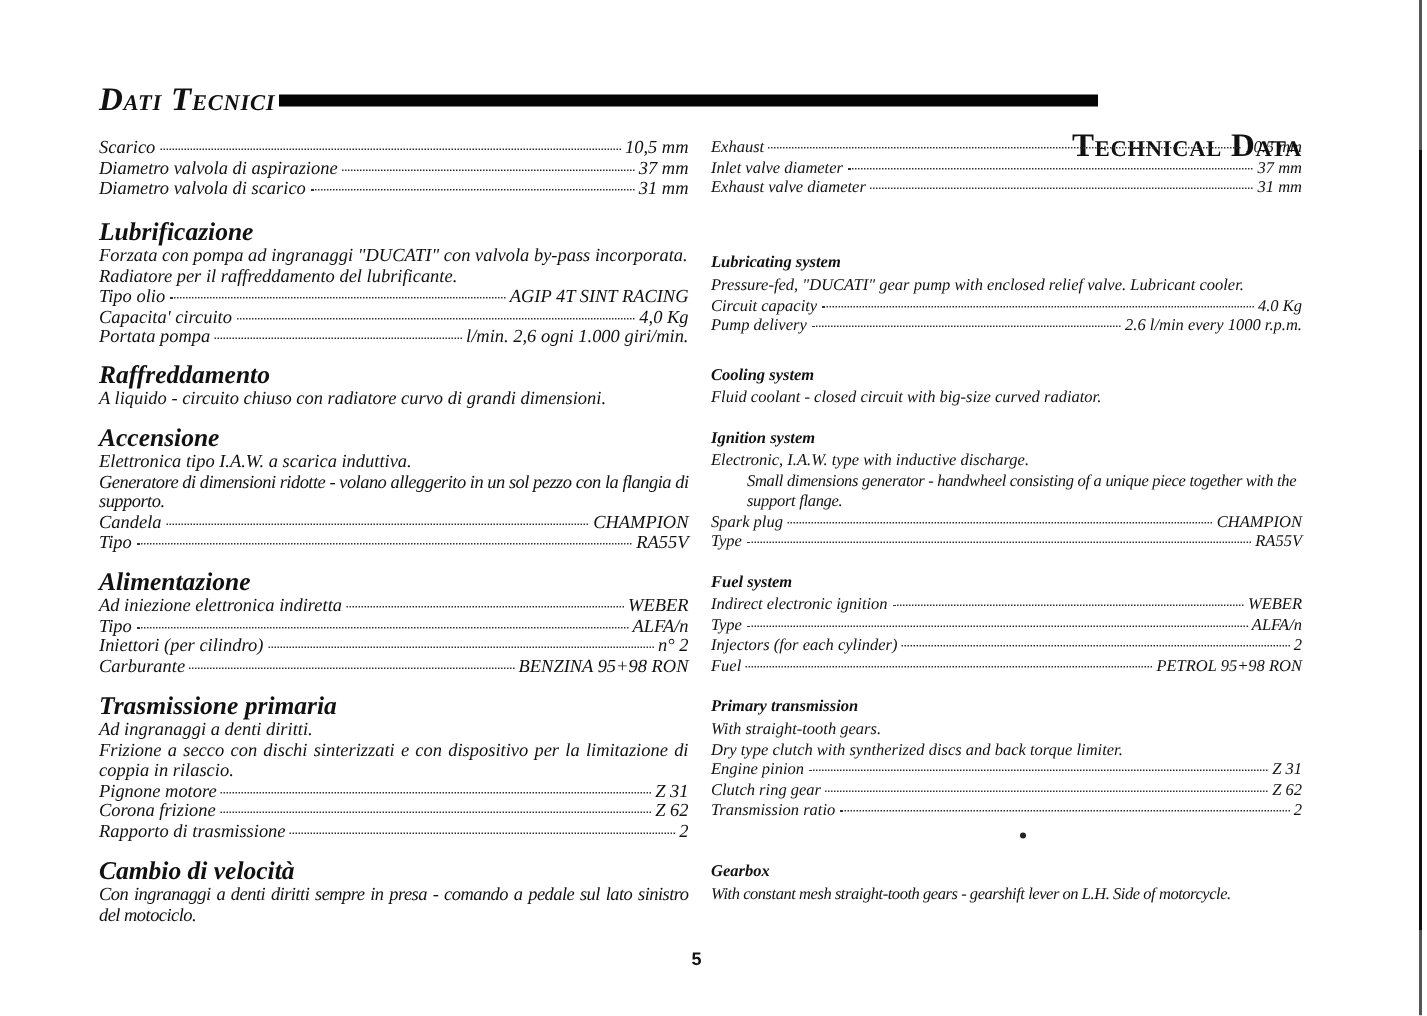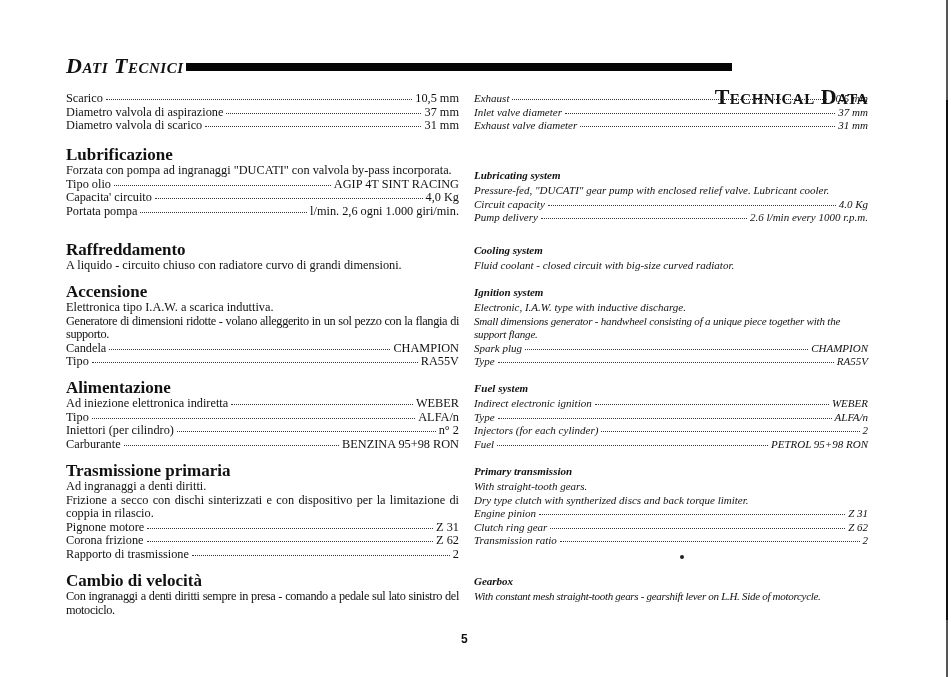--- a/index.html
+++ b/index.html
@@ -17,21 +17,21 @@
   .header .title-en {
     position: absolute; right: 0; top: 0; font-size: 22px; font-weight: bold; letter-spacing: 0.5px;
     font-variant: small-caps; line-height: 24px; margin-top: 31px;
   }
   .header .rule { position: absolute; left: 120px; right: 136px; top: 9px; height: 8px; background: #050505; }
 
   .col { position: absolute; top: 92px; }
   .col.it { left: 66px; width: 393px; font-size: 12.3px; }
   .col.en { left: 474px; width: 394px; font-size: 11px; font-style: italic; }
 
-  .section { position: absolute; left: 0; right: 0; }
+  .section { position: absolute; left: 0; right: 0; font-style: italic; }
   .sec-title { font-weight: bold; line-height: 14px; margin-bottom: 2px; }
   .col.it .sec-title { font-size: 17px; }
   .col.en .sec-title { font-size: 11px; }
   .para { line-height: 13.6px; }
   .col.it .para { text-align: justify; }
   .row { display: flex; align-items: baseline; line-height: 13.6px; white-space: nowrap; }
   .row .label { flex: 0 0 auto; }
   .row .dots {
     flex: 1 1 auto; overflow: hidden; margin: 0 3px;
     border-bottom: 1.4px dotted #333; height: 0; position: relative; top: -2px;
@@ -72,20 +72,21 @@
     <div class="row">
         <span class="label">Diametro valvola di scarico</span>
         <span class="dots"></span>
         <span class="value">31 mm</span>
       </div>
   </div>
 
   <div class="section" style="top:56px;">
     <div class="sec-title">Lubrificazione</div>
     <div class="para">Forzata con pompa ad ingranaggi "DUCATI" con valvola by-pass incorporata.</div>
+    <div class="para">Radiatore per il raffreddamento del lubrificante.</div>
     <div class="row">
         <span class="label">Tipo olio</span>
         <span class="dots"></span>
         <span class="value">AGIP 4T SINT RACING</span>
       </div>
     <div class="row">
         <span class="label">Capacita' circuito</span>
         <span class="dots"></span>
         <span class="value">4,0 Kg</span>
       </div>
@@ -204,21 +205,21 @@
   </div>
 
   <div class="section" style="top:151px;">
     <div class="sec-title">Cooling system</div>
     <div class="para">Fluid coolant - closed circuit with big-size curved radiator.</div>
   </div>
 
   <div class="section" style="top:193px;">
     <div class="sec-title">Ignition system</div>
     <div class="para">Electronic, I.A.W. type with inductive discharge.</div>
-    <div class="para" style="letter-spacing:-0.2px;">Small dimensions generator - handwheel consisting of a unique piece together with the support flange.</div>
+    <div class="para" style="letter-spacing:-0.2px;margin-left:24px;">Small dimensions generator - handwheel consisting of a unique piece together with the support flange.</div>
     <div class="row">
         <span class="label">Spark plug</span>
         <span class="dots"></span>
         <span class="value">CHAMPION</span>
       </div>
     <div class="row">
         <span class="label">Type</span>
         <span class="dots"></span>
         <span class="value">RA55V</span>
       </div>

